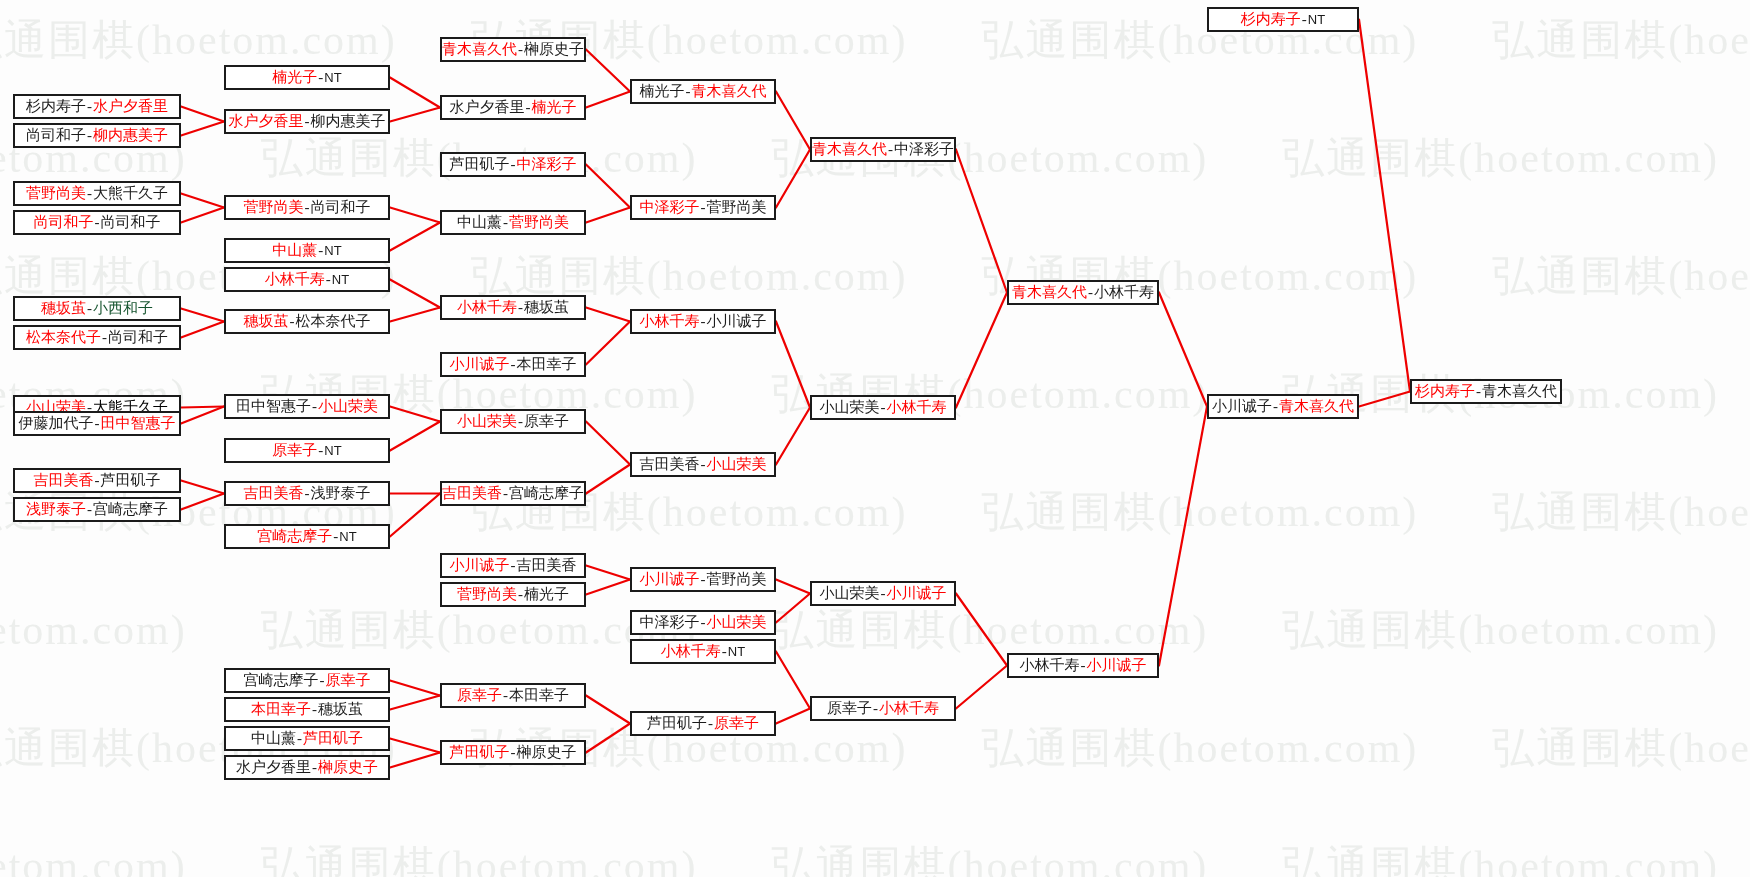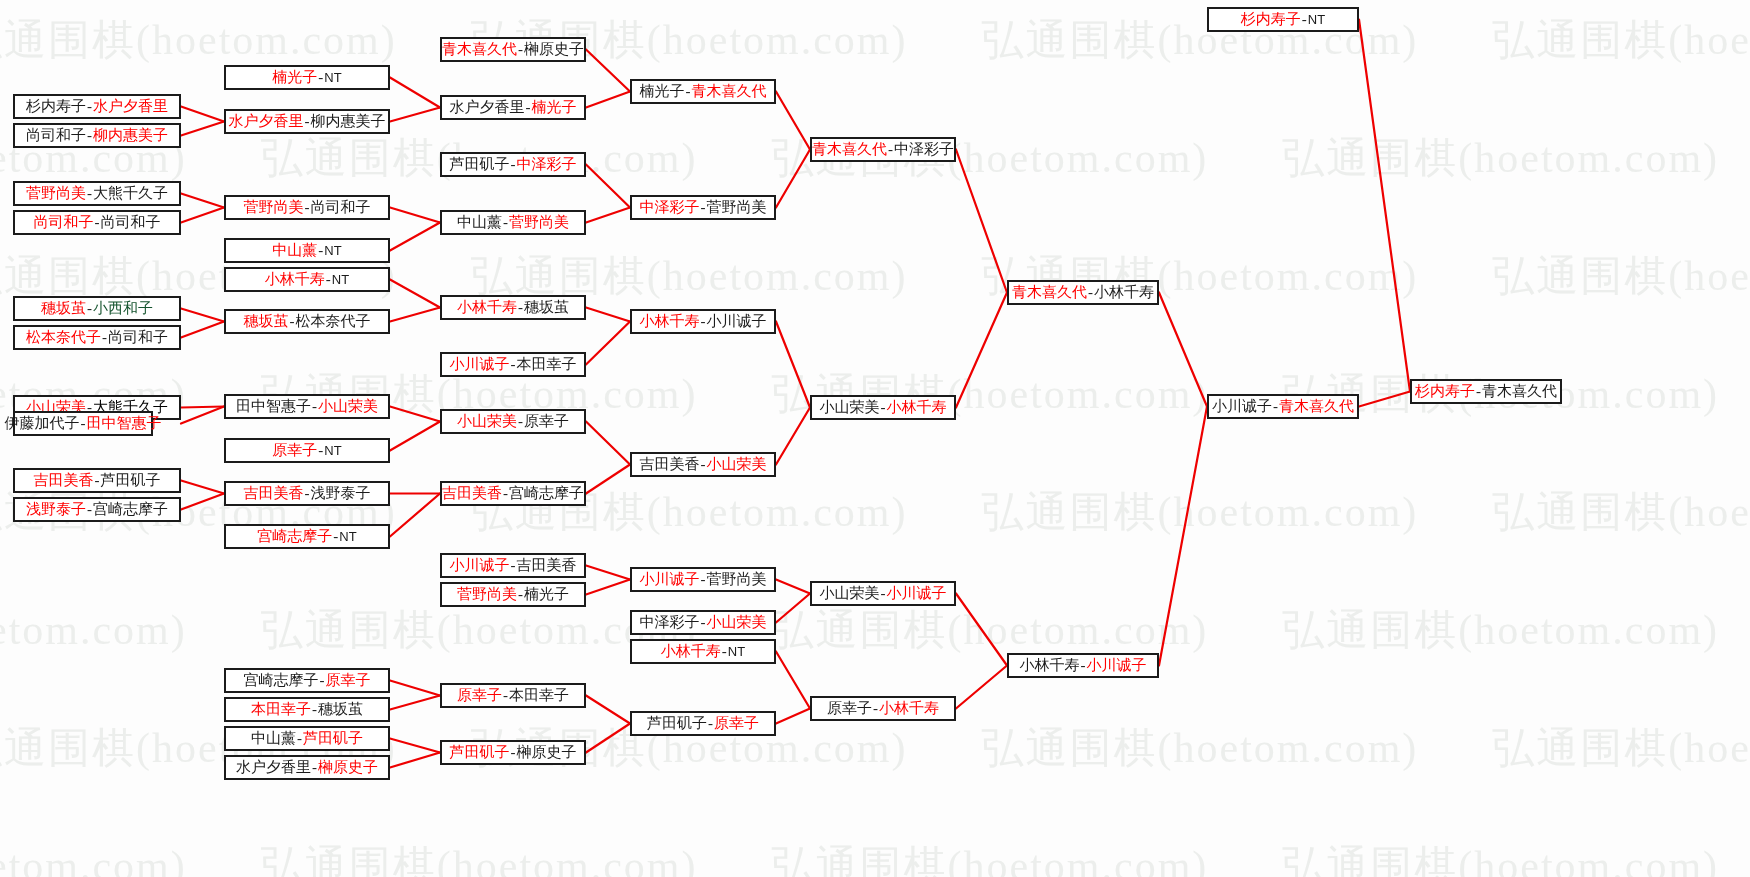--- a/index.html
+++ b/index.html
@@ -177,21 +177,21 @@
       <div class="match-box" style="left: 13px; top: 325px; width: 168px; height: 25px; border-color: rgb(27, 27, 27);">
         <span class="p win" style="color: rgb(255, 0, 0);">松本奈代子</span>
         <span class="sep">-</span>
         <span class="p lose" style="color: rgb(27, 27, 27);">尚司和子</span>
       </div>
       <div class="match-box" style="left: 13px; top: 395px; width: 168px; height: 25px; border-color: rgb(27, 27, 27);">
         <span class="p win" style="color: rgb(255, 0, 0);">小山荣美</span>
         <span class="sep">-</span>
         <span class="p lose" style="color: #000000;">大熊千久子</span>
       </div>
-      <div class="match-box" style="left: 13px; top: 411px; width: 140px; height: 25px; border-color: rgb(27, 27, 27);">
+      <div class="match-box" style="left: 13px; top: 411px; width: 168px; height: 25px; border-color: rgb(27, 27, 27);">
         <span class="p lose" style="color: rgb(27, 27, 27);">伊藤加代子</span>
         <span class="sep">-</span>
         <span class="p win" style="color: rgb(255, 0, 0);">田中智惠子</span>
       </div>
       <div class="match-box" style="left: 13px; top: 468px; width: 168px; height: 25px; border-color: rgb(27, 27, 27);">
         <span class="p win" style="color: rgb(255, 0, 0);">吉田美香</span>
         <span class="sep">-</span>
         <span class="p lose" style="color: rgb(27, 27, 27);">芦田矶子</span>
       </div>
       <div class="match-box" style="left: 13px; top: 497px; width: 168px; height: 25px; border-color: rgb(27, 27, 27);">

